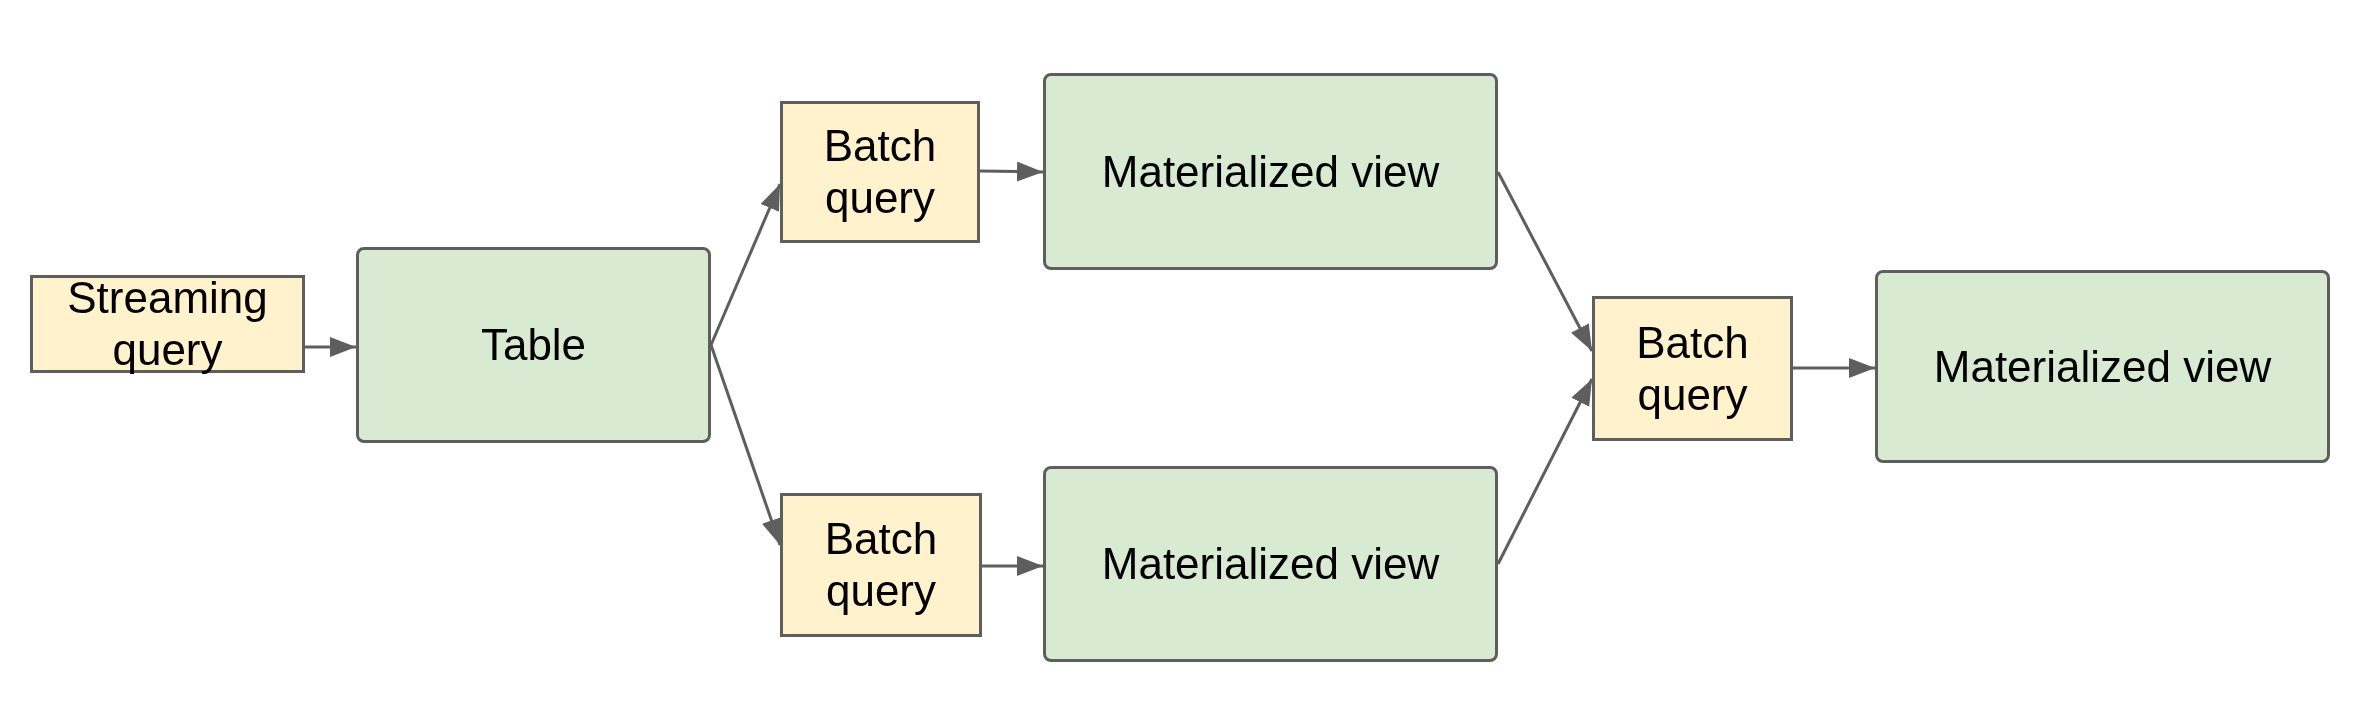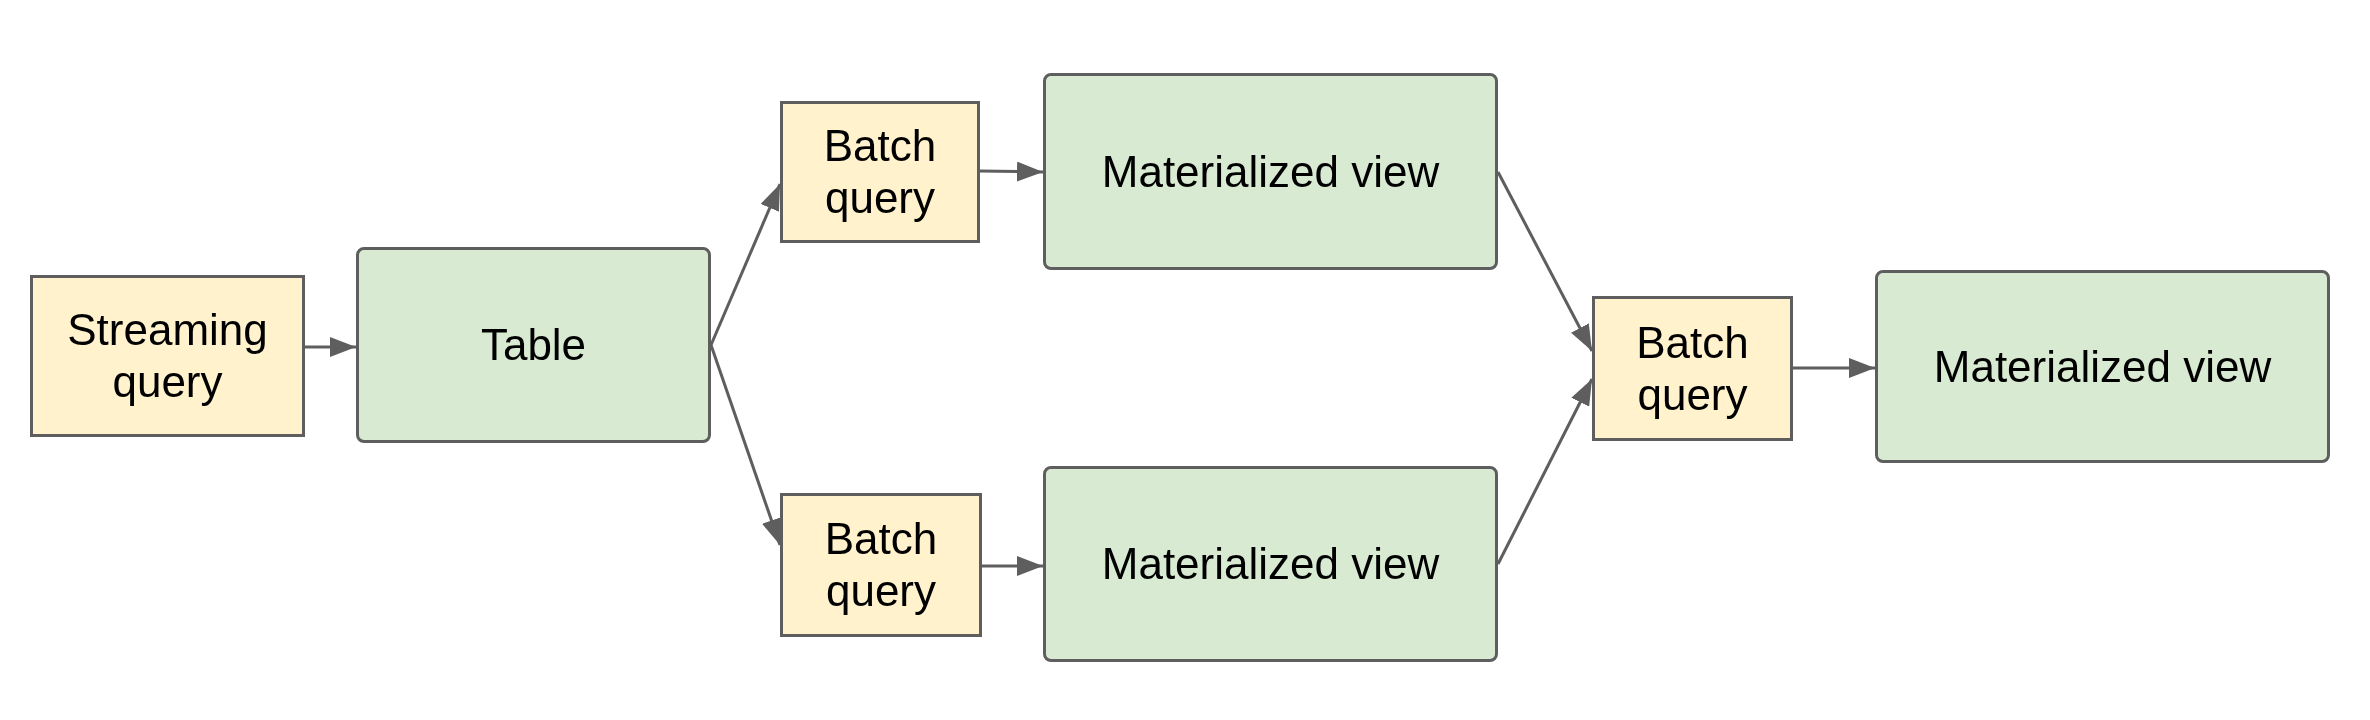--- a/index.html
+++ b/index.html
@@ -67,21 +67,21 @@
     <line x1="305" y1="347" x2="356" y2="347" marker-end="url(#arrow)"></line>
     <line x1="711" y1="345" x2="780" y2="184" marker-end="url(#arrow)"></line>
     <line x1="711" y1="345" x2="780" y2="545" marker-end="url(#arrow)"></line>
     <line x1="980" y1="171" x2="1043" y2="172" marker-end="url(#arrow)"></line>
     <line x1="982" y1="566" x2="1043" y2="566" marker-end="url(#arrow)"></line>
     <line x1="1498" y1="172" x2="1592" y2="351" marker-end="url(#arrow)"></line>
     <line x1="1498" y1="564" x2="1592" y2="379" marker-end="url(#arrow)"></line>
     <line x1="1793" y1="368" x2="1875" y2="368" marker-end="url(#arrow)"></line>
   </svg>
 
-  <div class="node query" style="left:30px;   top:275px; width:275px; height:162px;">
+  <div class="node query" style="left:30px;   top:275px; width:275px; height:98px;">
     <span class="label">Streaming query</span>
   </div>
 
   <div class="node store" style="left:356px;  top:247px; width:355px; height:196px;">
     <span class="label">Table</span>
   </div>
 
   <div class="node query" style="left:780px;  top:101px; width:200px; height:142px;">
     <span class="label">Batch query</span>
   </div>

